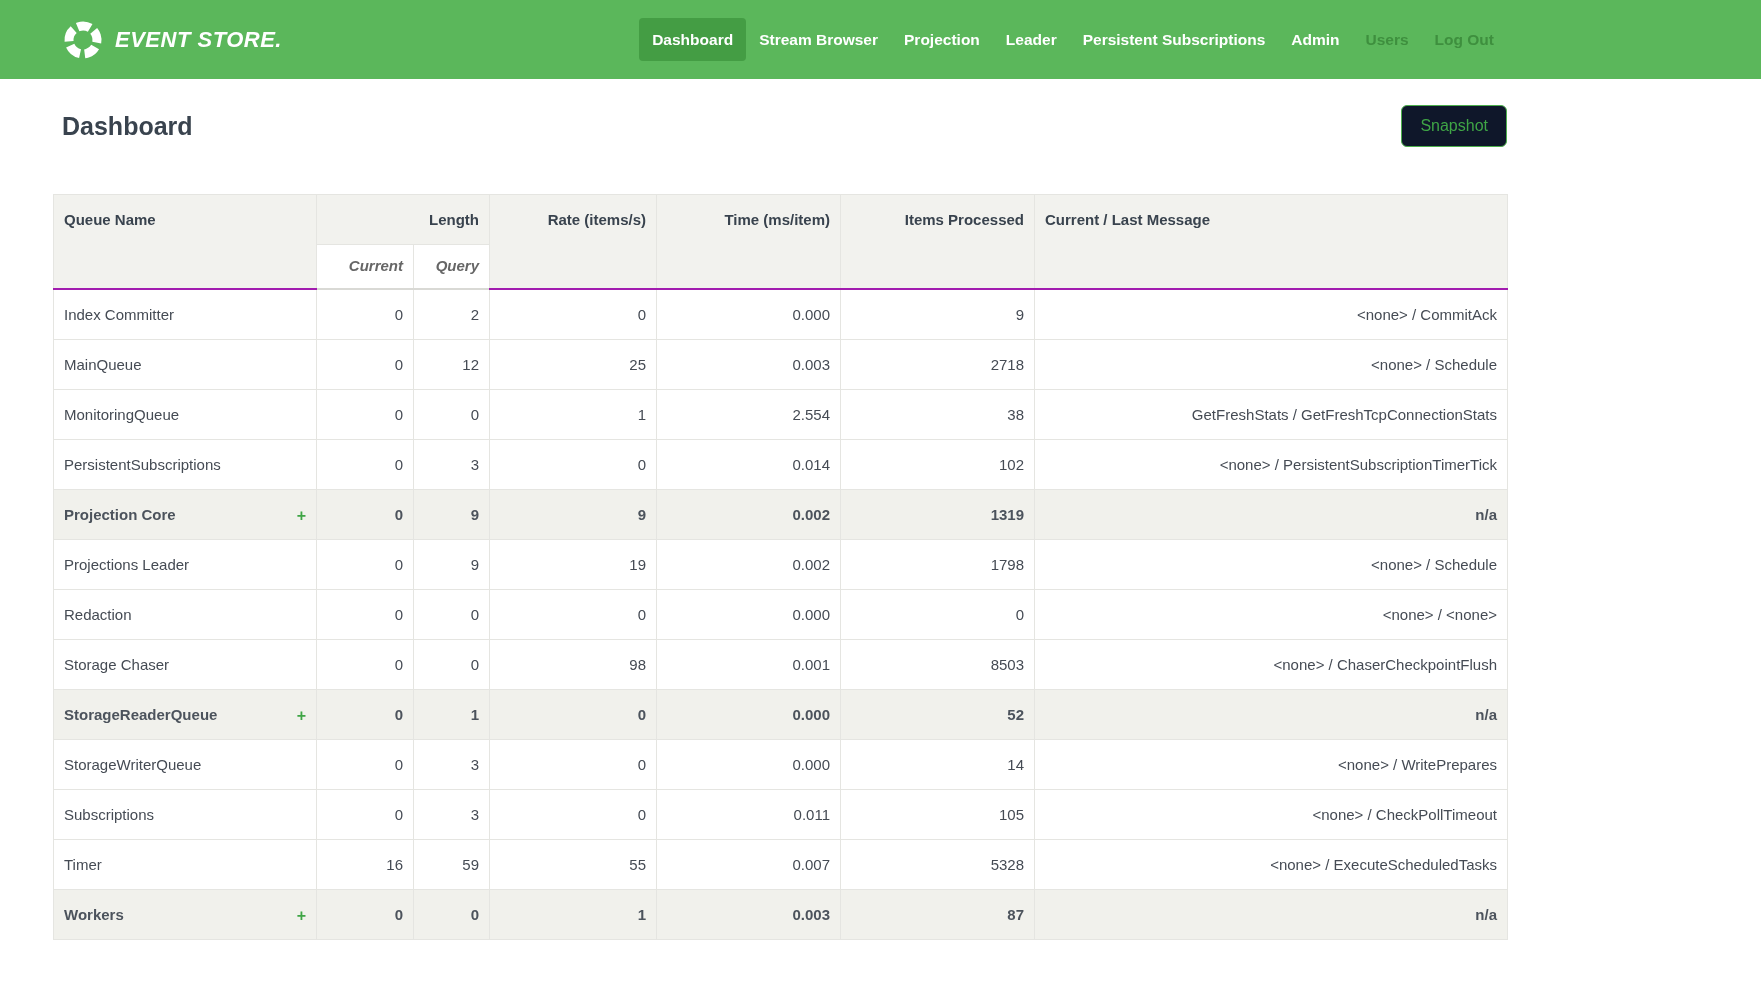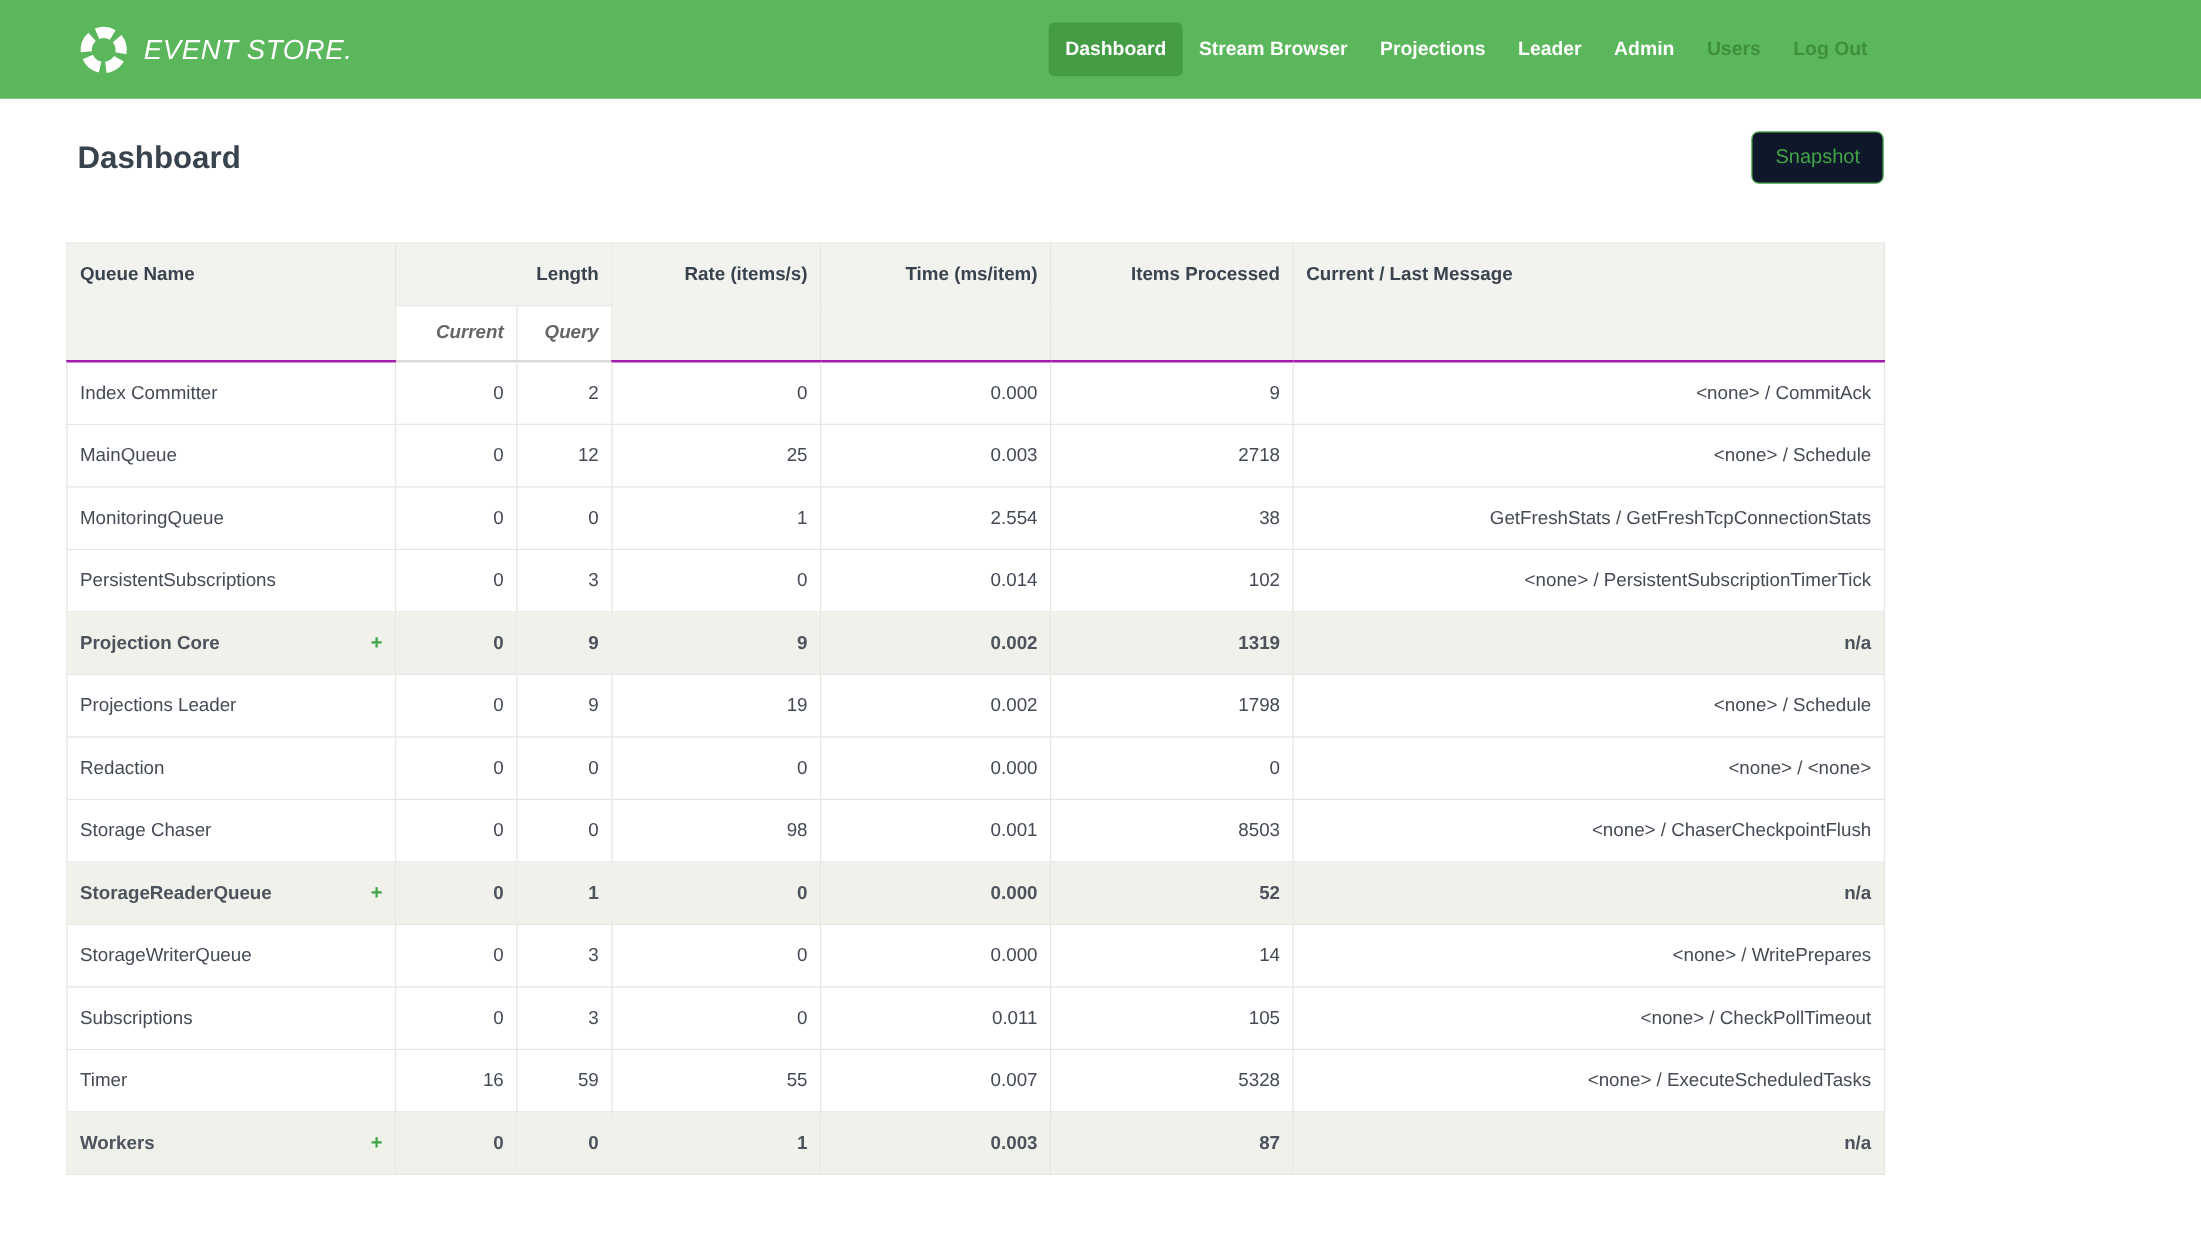--- a/index.html
+++ b/index.html
@@ -20,21 +20,21 @@
     font-family:"Liberation Sans", sans-serif;
     color:var(--text-body);
     overflow-x:hidden;
   }
   
   .navbar{background:var(--green);height:79px;width:100%;}
   .nav-inner{margin-left:53px;width:1454px;height:100%;display:flex;align-items:center;}
   .brand{display:flex;align-items:center;gap:11px;padding-left:9px;cursor:pointer;}
   .logo-icon{width:42px;height:42px;display:block;}
   .brand-text{
-    color:#fff;font-style:italic;font-weight:normal;font-size:22px;
+    color:#fff;font-style:italic;font-weight:bold;font-size:22px;
     letter-spacing:.5px;white-space:nowrap;text-align:center;
   }
   .nav-items{margin-left:auto;display:flex;align-items:center;}
   .nav-item{
     color:#fff;font-weight:bold;font-size:15.5px;line-height:1;
     padding:14px 13px;border-radius:4px;cursor:pointer;white-space:nowrap;
     text-decoration:none;
   }
   .nav-item.active{background:var(--green-active);}
   .nav-item.muted{color:var(--green-muted);text-align:right;}
@@ -90,22 +90,23 @@
   <div class="nav-inner">
     <div class="brand">
       <svg class="logo-icon" viewBox="0 0 42 42">
         <circle cx="21" cy="21" r="14" fill="none" stroke="#ffffff" stroke-width="9" stroke-dasharray="13 4.6" stroke-dashoffset="6" transform="rotate(-18 21 21)"></circle>
       </svg>
       <span class="brand-text">EVENT STORE.</span>
     </div>
     <nav class="nav-items" id="nav-items">
         <a class="nav-item active">Dashboard</a>
         <a class="nav-item">Stream Browser</a>
-        <a class="nav-item">Projections</a>
+        <a class="nav-item">Projection</a>
         <a class="nav-item">Leader</a>
+        <a class="nav-item">Persistent Subscriptions</a>
         <a class="nav-item">Admin</a>
         <a class="nav-item muted">Users</a>
         <a class="nav-item muted">Log Out</a>
       </nav>
   </div>
 </header>
 
 <main class="content">
   <div class="page-head">
     <h1 class="page-title">Dashboard</h1>

